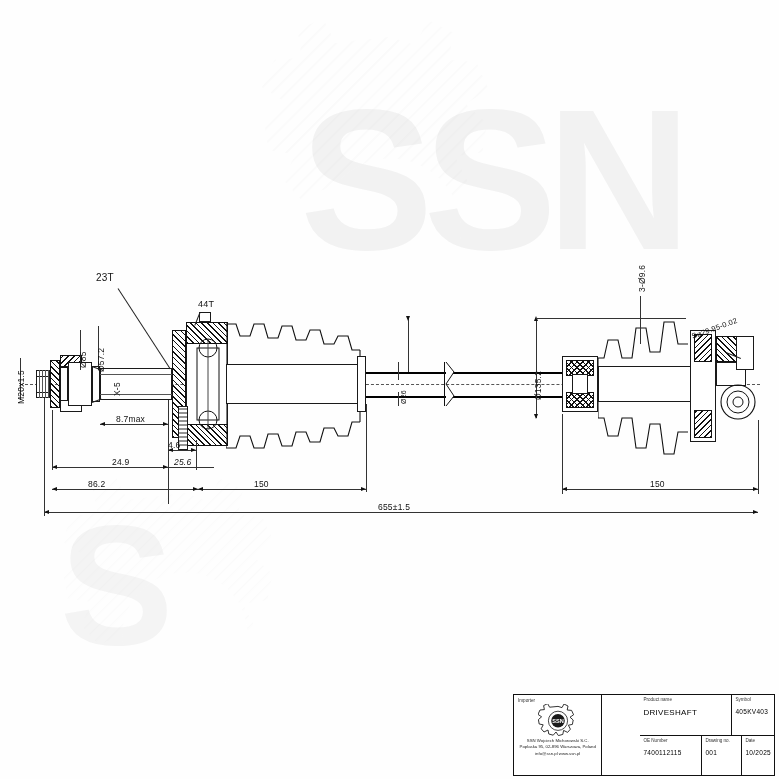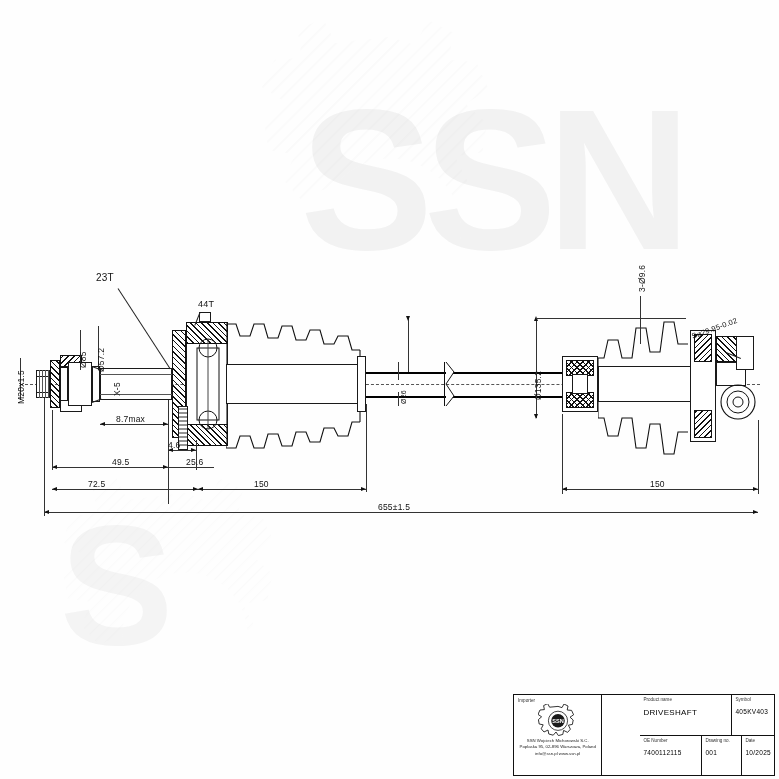--- a/index.html
+++ b/index.html
@@ -208,37 +208,37 @@
   <div class="lead" style="left:200px;top:312px;width:14px;transform:rotate(112deg);"></div>
 
   <div class="ln h thin" style="left:100px;top:424px;width:68px;"></div>
   <div class="arL" style="left:100px;top:421.5px;"></div>
   <div class="arR" style="left:163px;top:421.5px;"></div>
   <div class="dim" style="left:116px;top:414px;">8.7max</div>
 
   <div class="ln h thin" style="left:52px;top:467px;width:116px;"></div>
   <div class="arL" style="left:52px;top:464.5px;"></div>
   <div class="arR" style="left:163px;top:464.5px;"></div>
-  <div class="dim" style="left:112px;top:457px;">49.5</div>
+  <div class="dim" style="left:112px;top:457px;">24.9</div>
   <div class="ln v thin" style="left:52px;top:410px;height:60px;"></div>
   <div class="ln v thin" style="left:168px;top:400px;height:104px;"></div>
 
   <div class="ln h thin" style="left:168px;top:450px;width:28px;"></div>
   <div class="arL" style="left:168px;top:447.5px;"></div>
   <div class="arR" style="left:191px;top:447.5px;"></div>
   <div class="dim" style="left:168px;top:440px;">4.6</div>
   <div class="ln v thin" style="left:196px;top:440px;height:30px;"></div>
 
   <div class="ln h thin" style="left:168px;top:467px;width:46px;"></div>
-  <div class="dim" style="left:186px;top:457px;">25.6</div>
+  <div class="dim" style="left:174px;top:457px;font-style:italic;">25.6</div>
 
   <div class="ln h thin" style="left:52px;top:489px;width:146px;"></div>
   <div class="arL" style="left:52px;top:486.5px;"></div>
   <div class="arR" style="left:193px;top:486.5px;"></div>
-  <div class="dim" style="left:88px;top:479px;">72.5</div>
+  <div class="dim" style="left:88px;top:479px;">86.2</div>
 
   <div class="ln h thin" style="left:198px;top:489px;width:168px;"></div>
   <div class="arL" style="left:198px;top:486.5px;"></div>
   <div class="arR" style="left:361px;top:486.5px;"></div>
   <div class="dim" style="left:254px;top:479px;">150</div>
   <div class="ln v thin" style="left:366px;top:404px;height:88px;"></div>
 
   <div class="dim rot" style="left:400px;top:404px;font-size:7px;">Ø26</div>
   <div class="ln v thin" style="left:398px;top:362px;height:18px;"></div>
   <div class="ln v thin" style="left:398px;top:392px;height:14px;"></div>

